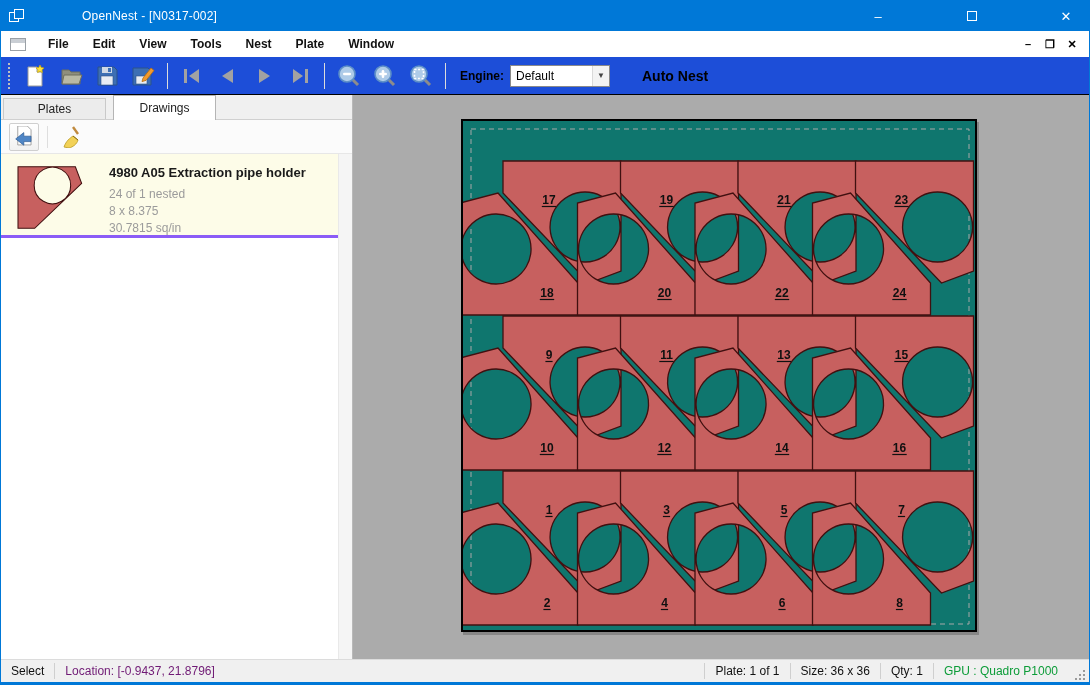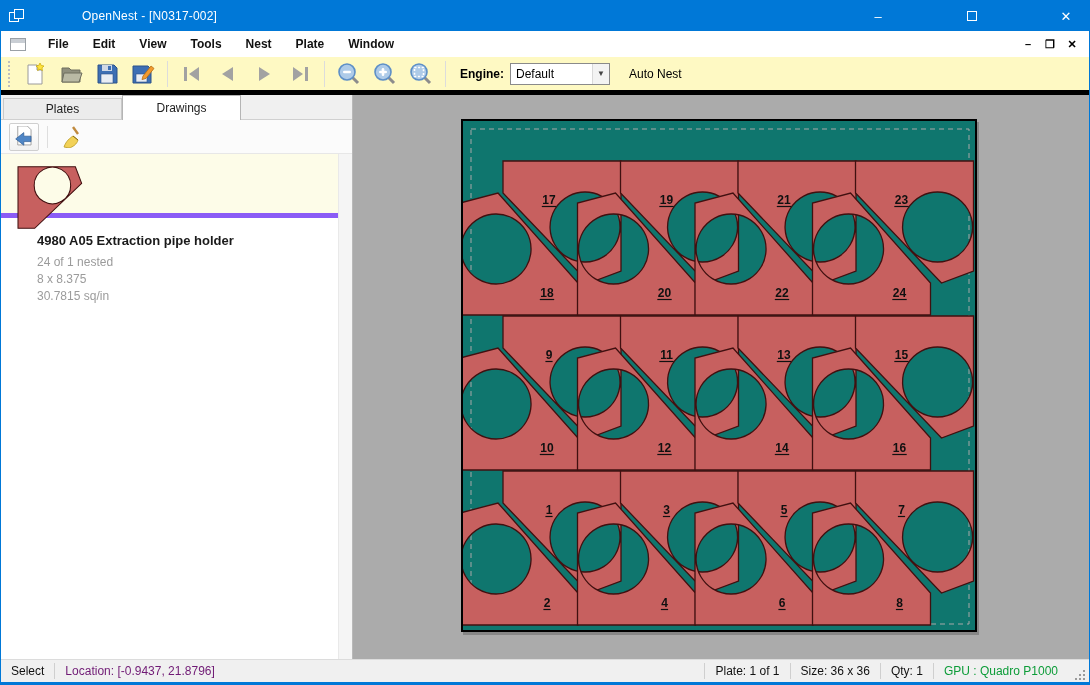--- a/index.html
+++ b/index.html
@@ -19,42 +19,42 @@
   
   .menubar { height:26px; background:#fff; display:flex; align-items:center; font-size:12px; color:#111; flex:0 0 auto; }
   .mdiicon { width:16px; height:13px; border:1px solid #9aa0a6; background:#fff; margin:0 10px 0 9px; position:relative; }
   .mdiicon:before { content:""; position:absolute; left:0; top:0; right:0; height:4px; background:#c9ced4; }
   .menu-item { padding:5px 12px; cursor:default; }
   .menubar .spacer { flex:1; }
   .mdicaps { display:flex; align-items:center; margin-right:6px; color:#000; }
   .mdicap { width:22px; text-align:center; font-size:11px; font-weight:bold; }
 
   
-  .toolbar { height:38px; background:#fef9c3; border-bottom:5px solid #000000; display:flex; align-items:center; flex:0 0 auto; }
+  .toolbar { height:38px; background:#1d4ed8; border-bottom:1px solid #000000; display:flex; align-items:center; flex:0 0 auto; }
   .grip { width:5px; height:26px; margin:0 6px 0 5px; background-image:repeating-linear-gradient(#bfbfbf 0 2px, transparent 2px 4px); background-size:2px 100%; background-repeat:no-repeat; background-position:center; }
   .tbtn { width:36px; height:32px; display:flex; align-items:center; justify-content:center; border:1px solid transparent; border-radius:2px; }
   .tsep { width:1px; height:26px; background:#dcdcdc; margin:0 6px; }
   .engine-label { font-size:12px; font-weight:bold; margin:0 6px 0 8px; }
   .combo { width:100px; height:22px; border:1px solid #8a8a8a; background:#fff; display:flex; align-items:center; font-size:12px; }
   .combo .val { flex:1; padding-left:5px; }
   .combo .dd { width:17px; height:100%; display:flex; align-items:center; justify-content:center; font-size:8px; color:#444; background:#f3f3f3; border-left:1px solid #d9d9d9; }
-  .autonest { font-size:12px; margin-left:11px; padding:4px 8px; border-radius:2px; }
+  .autonest { font-size:14px; margin-left:24px; padding:4px 8px; border-radius:2px;font-weight:bold; }
 
   
   .main { flex:1; display:flex; min-height:0; }
   .sidepanel { width:352px; background:#fff; border-right:1px solid #b9b9b9; display:flex; flex-direction:column; }
   .tabstrip { height:25px; background:#f0f0f0; display:flex; align-items:flex-end; padding-left:2px; border-bottom:1px solid #d0d0d0; }
-  .tab { width:119px; height:21px; display:flex; align-items:center; justify-content:center; font-size:12px; background:#ececec; border:1px solid #c9c9c9; border-bottom:none; margin-right:0; color:#222; }
+  .tab { width:103px; height:21px; display:flex; align-items:center; justify-content:center; font-size:12px; background:#ececec; border:1px solid #c9c9c9; border-bottom:none; margin-right:7px; color:#222; }
   .tab.active { background:#fff; height:25px; border-color:#b5b5b5; position:relative; z-index:2; margin-bottom:-1px; }
   .panel-toolbar { height:34px; background:#fbfbfb; border-bottom:1px solid #e7e7e7; display:flex; align-items:center; padding-left:8px; }
   .pbtn { width:30px; height:28px; display:flex; align-items:center; justify-content:center; border:1px solid #cfcfcf; background:linear-gradient(#ffffff,#f1f1f1); border-radius:2px; }
   .pbtn.flat { border-color:transparent; background:none; }
   .psep { width:1px; height:22px; background:#dedede; margin:0 8px; }
   .listarea { flex:1; position:relative; background:#fff; }
-  .drawing-item { height:64px; background:#fdfce8; border-bottom:5px solid #8b5cf6; display:flex; padding:8px 10px 8px 14px;flex-direction:column; }
+  .drawing-item { height:84px; background:#fdfce8; border-bottom:3px solid #8b5cf6; display:flex; padding:8px 10px 8px 14px; }
   .thumb { width:72px; height:66px; flex:0 0 auto; margin-top:2px; }
   .iteminfo { margin-left:22px; padding-top:3px; }
   .iteminfo .t { font-size:13px; font-weight:bold; color:#1a1a1a; margin-bottom:6px; }
   .iteminfo .s { font-size:12px; color:#9b9b9b; line-height:17px; }
   .vscroll { position:absolute; right:0; top:0; bottom:0; width:14px; background:#f5f5f5; border-left:1px solid #e9e9e9; }
 
   
   .canvas { flex:1; background:#ababab; position:relative; overflow:hidden; }
   .plate { position:absolute; left:108px; top:24px; width:516px; height:513px; background:#0f766e; border:2px solid #000000; box-shadow:2px 3px 0 rgba(90,90,90,.45); }
   .plate svg { position:absolute; left:0; top:0; }

